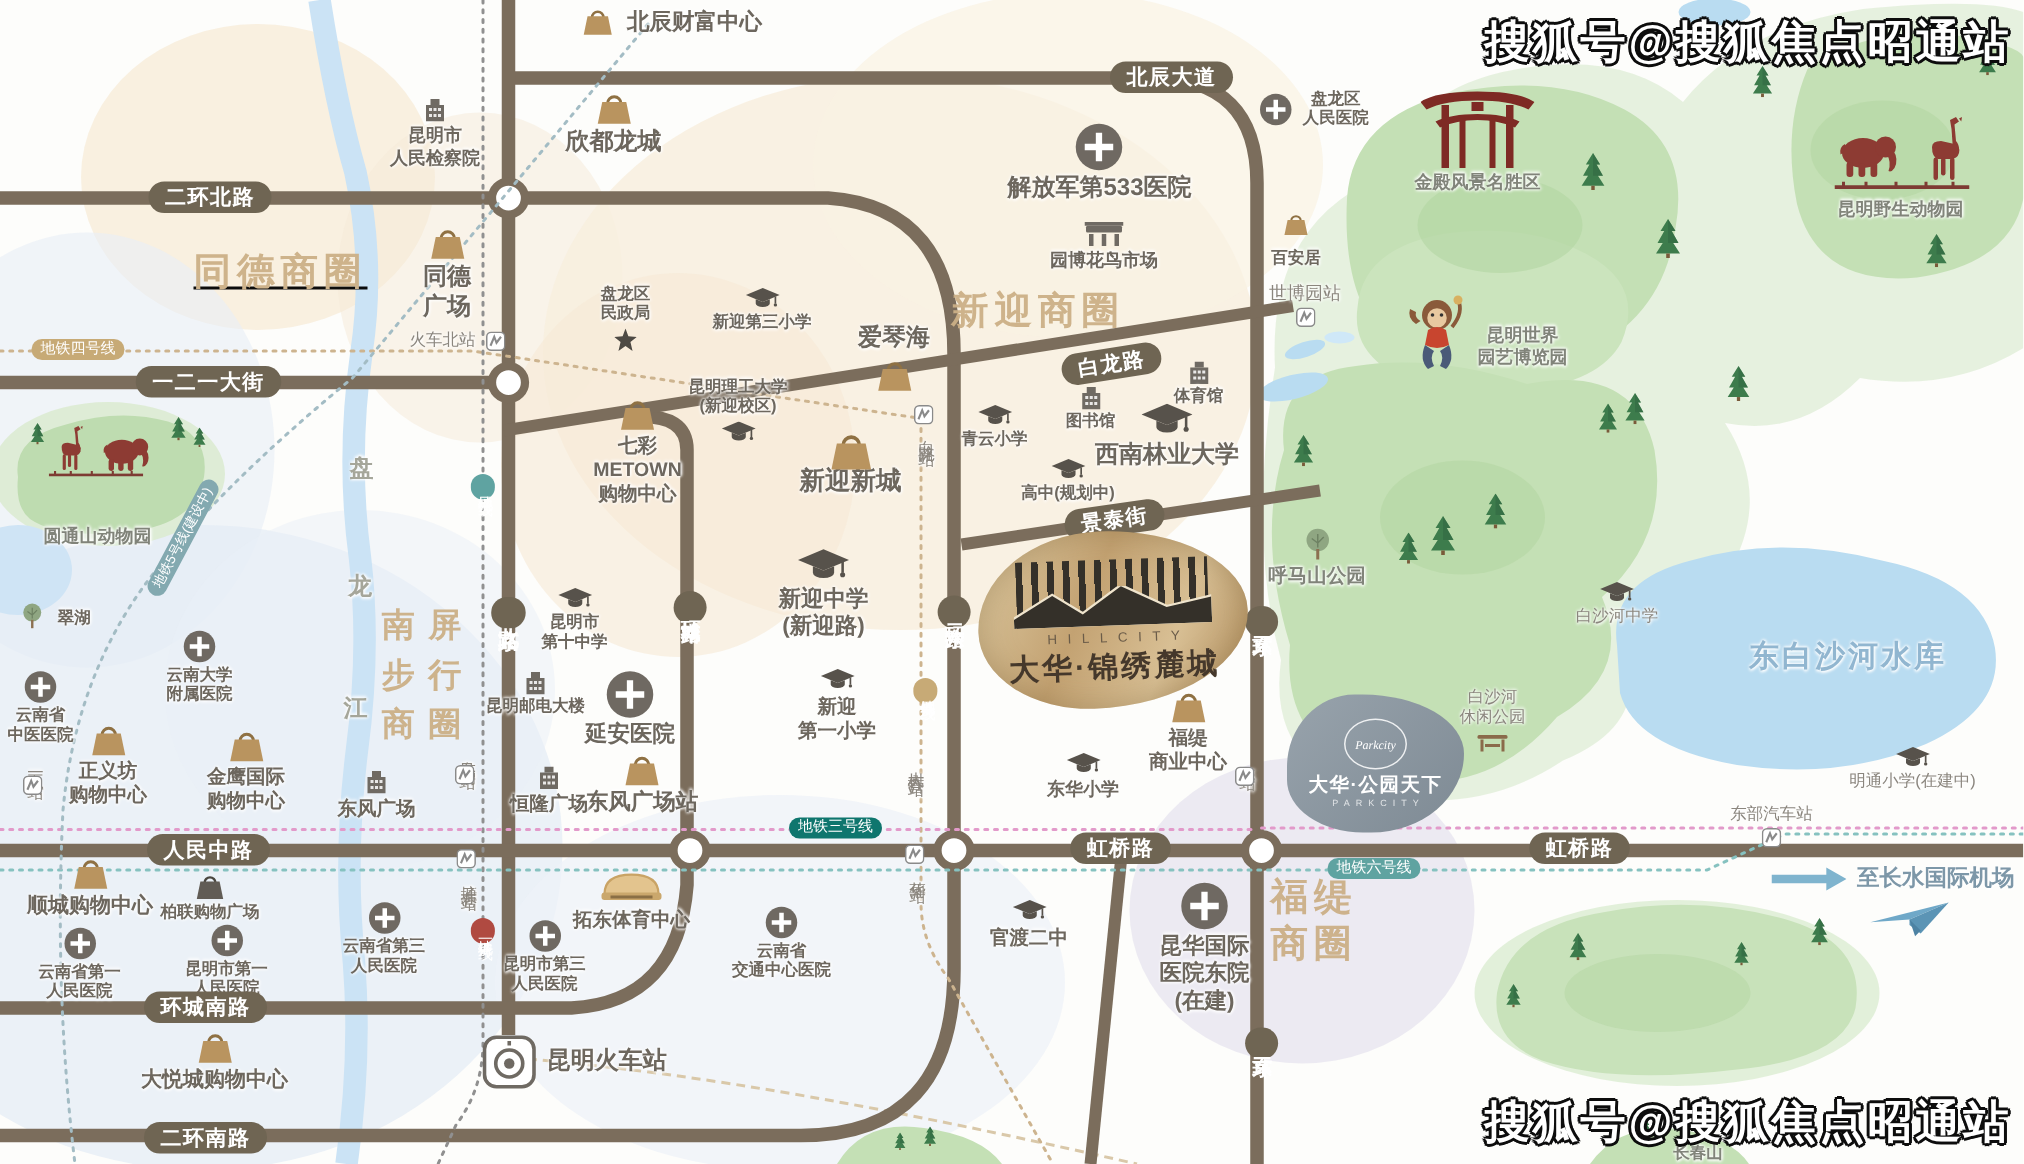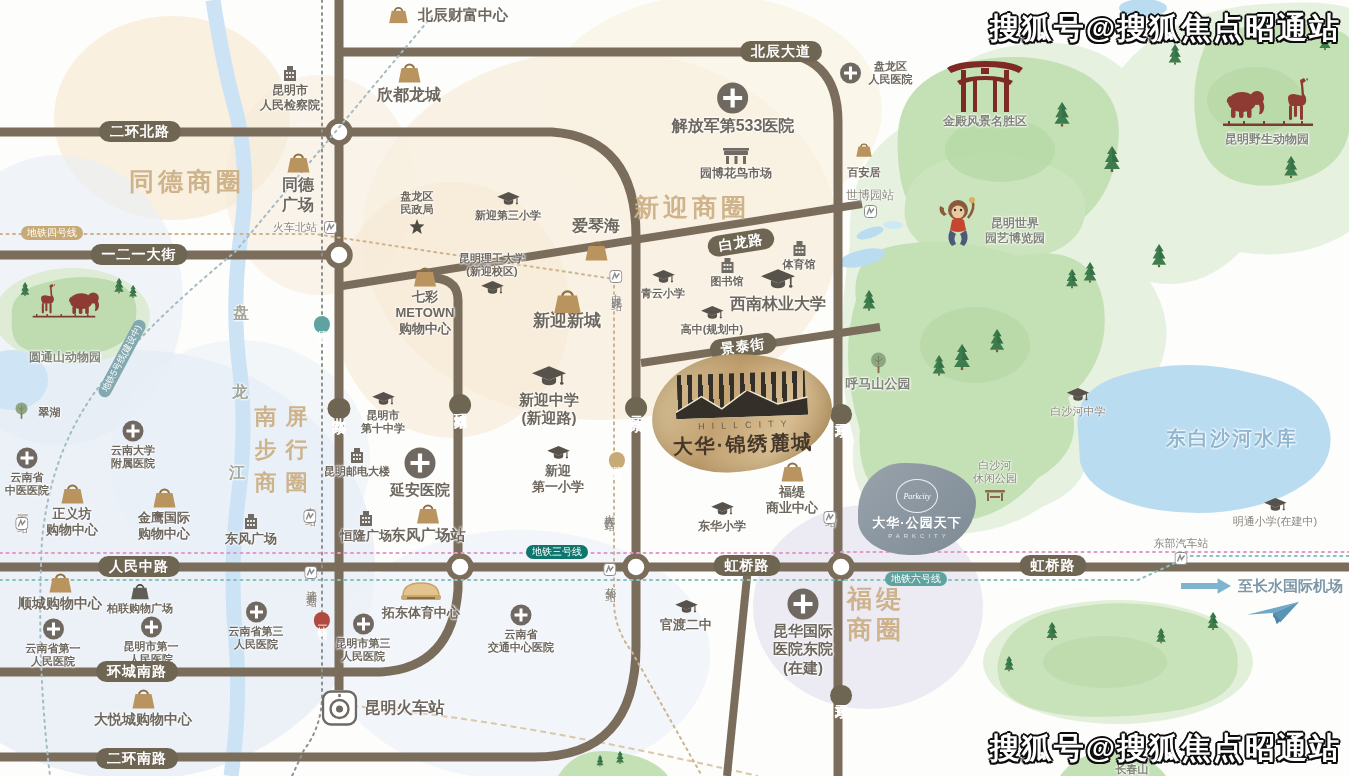--- a/index.html
+++ b/index.html
@@ -234,21 +234,21 @@
       <div class="lb mcap c-teal" style="left: 916px; top: 572px;">
         <div class="tx" style="font-size: 10px;">
           <div>地铁六号线</div>
         </div>
       </div>
       <div class="lb mcap c-tealgray" style="left: 122px; top: 352px; transform: translate(-50%, 0px) rotate(-62deg);">
         <div class="tx" style="font-size: 9px;">
           <div>地铁5号线(建设中)</div>
         </div>
       </div>
-      <div class="lb area" style="left: 187px; top: 166px;">
+      <div class="lb area" style="left: 187px; top: 166px; text-decoration: underline;">
         <div class="tx" style="font-size: 25px;">
           <div>同德商圈</div>
         </div>
       </div>
       <div class="lb area" style="left: 692px; top: 192px;">
         <div class="tx" style="font-size: 25px;">
           <div>新迎商圈</div>
         </div>
       </div>
       <div class="lb area" style="left: 876px; top: 583px;">

